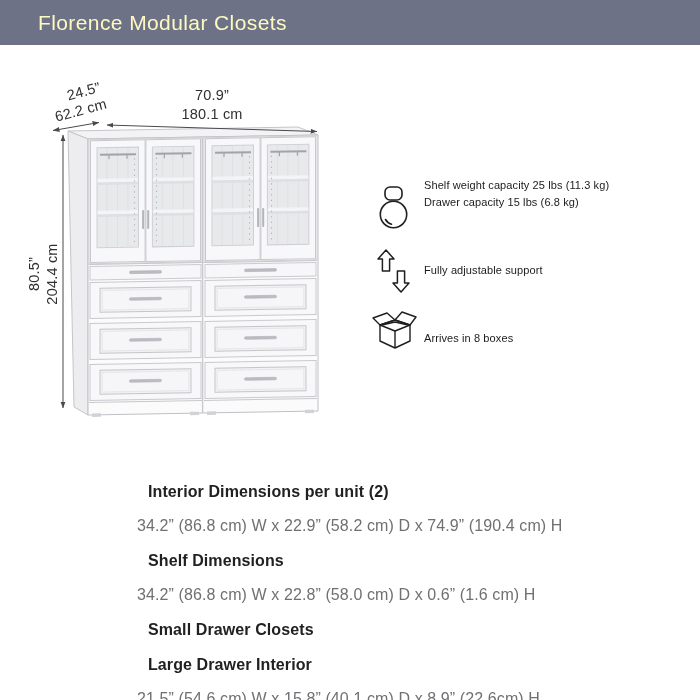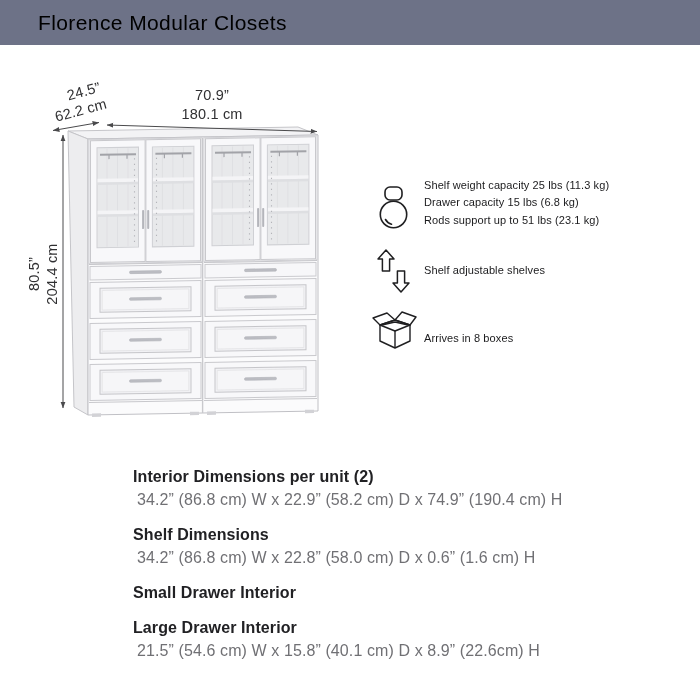--- a/index.html
+++ b/index.html
@@ -7,35 +7,35 @@
     width:700px;height:700px;background:#ffffff;position:relative;overflow:hidden;
     font-family:"Liberation Sans", sans-serif;
     -webkit-font-smoothing:antialiased;
   }
   
   .header{
     position:absolute;left:0;top:0;width:700px;height:45px;background:#6d7287;
     display:flex;align-items:center;
   }
   .header .title{
-    color:#000000;font-size:21px;font-weight:500;letter-spacing:.4px;margin-left:38px;
+    color:#fef9c3;font-size:21px;font-weight:500;letter-spacing:.4px;margin-left:38px;
   }
   
   .cab-svg{position:absolute;left:20px;top:78px;}
   .dim-text{fill:#303032;font-size:14.5px;letter-spacing:.2px;}
   
   .feat-icon{position:absolute;}
   .feat-text{position:absolute;left:424px;color:#1b1b1d;font-size:11px;line-height:17.4px;letter-spacing:.1px;}
   .feat-text.r1{top:177px;}
   .feat-text.r2{top:262px;}
   .feat-text.r3{top:330px;}
   
   .specs{position:absolute;left:133px;top:467px;width:460px;}
   .spec{margin:0 0 16px 0;}
-  .spec h3{margin:0;font-size:16px;line-height:19px;font-weight:700;color:#212124;letter-spacing:.1px;}
+  .spec h3{margin:15px;font-size:16px;line-height:19px;font-weight:700;color:#212124;letter-spacing:.1px;}
   .spec p{margin:4px;font-size:16px;line-height:19px;font-weight:400;color:#707074;letter-spacing:.1px;}
 </style>
 </head>
 <body>
 
 <div class="header">
   <span class="title">Florence Modular Closets</span>
 </div>
 
 <svg class="cab-svg" width="330" height="350" viewBox="0 0 330 350">
@@ -159,31 +159,30 @@
 <svg class="feat-icon" style="left:377px;top:185px;" width="34" height="50" viewBox="0 0 34 50">
   <g fill="none" stroke="#1f1f21" stroke-width="1.6" stroke-linecap="round">
     <rect x="8" y="2" width="17" height="13" rx="5"></rect>
     <circle cx="16.5" cy="29.5" r="13.2" fill="#ffffff"></circle>
     <path d="M8.5,34.5 Q10.5,38.2 14.5,39.2"></path>
   </g>
 </svg>
 <div class="feat-text r1">
   <div>Shelf weight capacity 25 lbs (11.3 kg)</div>
   <div>Drawer capacity 15 lbs (6.8 kg)</div>
-  <div>Rods support up to 51 lbs (23.1 kg)</div>
 </div>
 
 <svg class="feat-icon" style="left:376px;top:248px;" width="36" height="46" viewBox="0 0 36 46">
   <g fill="none" stroke="#1f1f21" stroke-width="1.5" stroke-linejoin="round">
     <path d="M10,2 L18,11 L13.6,11 L13.6,23 L6.4,23 L6.4,11 L2,11 Z"></path>
     <path d="M25,44 L17,35 L21.4,35 L21.4,23 L28.6,23 L28.6,35 L33,35 Z"></path>
   </g>
 </svg>
 <div class="feat-text r2">
-  <div>Shelf adjustable shelves</div>
+  <div>Fully adjustable support</div>
 </div>
 
 <svg class="feat-icon" style="left:372px;top:305px;" width="46" height="48" viewBox="0 0 46 48">
   <g fill="none" stroke="#1f1f21" stroke-width="1.4" stroke-linejoin="round">
 
     <polygon points="23,15 38,20 23,26 8,20"></polygon>
 
     <polyline points="8,20 8,36 23,43 38,36 38,20"></polyline>
     <line x1="23" y1="26" x2="23" y2="43"></line>
 
@@ -200,19 +199,19 @@
 <div class="specs">
   <div class="spec">
     <h3>Interior Dimensions per unit (2)</h3>
     <p>34.2” (86.8 cm) W x 22.9” (58.2 cm) D x 74.9” (190.4 cm) H</p>
   </div>
   <div class="spec">
     <h3>Shelf Dimensions</h3>
     <p>34.2” (86.8 cm) W x 22.8” (58.0 cm) D x 0.6” (1.6 cm) H</p>
   </div>
   <div class="spec">
-    <h3>Small Drawer Interior</h3>
+    <h3>Small Drawer Closets</h3>
   </div>
   <div class="spec">
     <h3>Large Drawer Interior</h3>
     <p>21.5” (54.6 cm) W x 15.8” (40.1 cm) D x 8.9” (22.6cm) H</p>
   </div>
 </div>
 
 </body></html>

